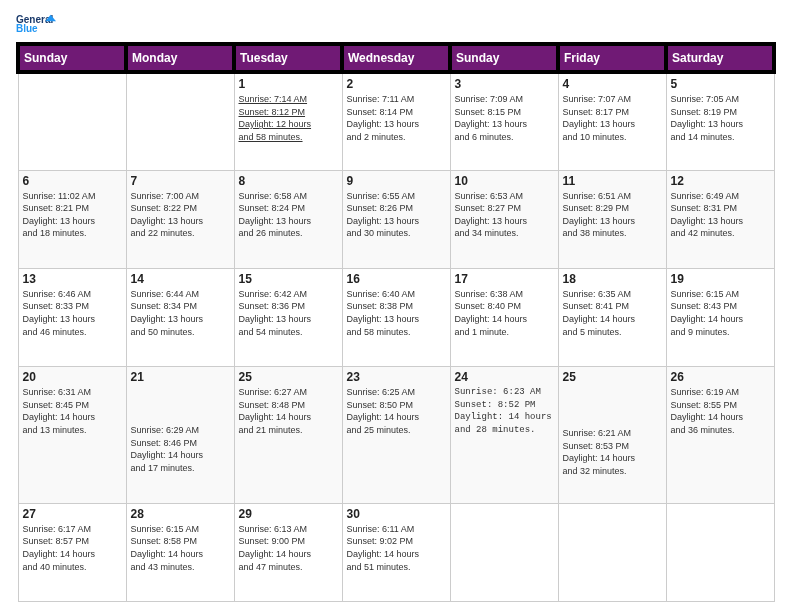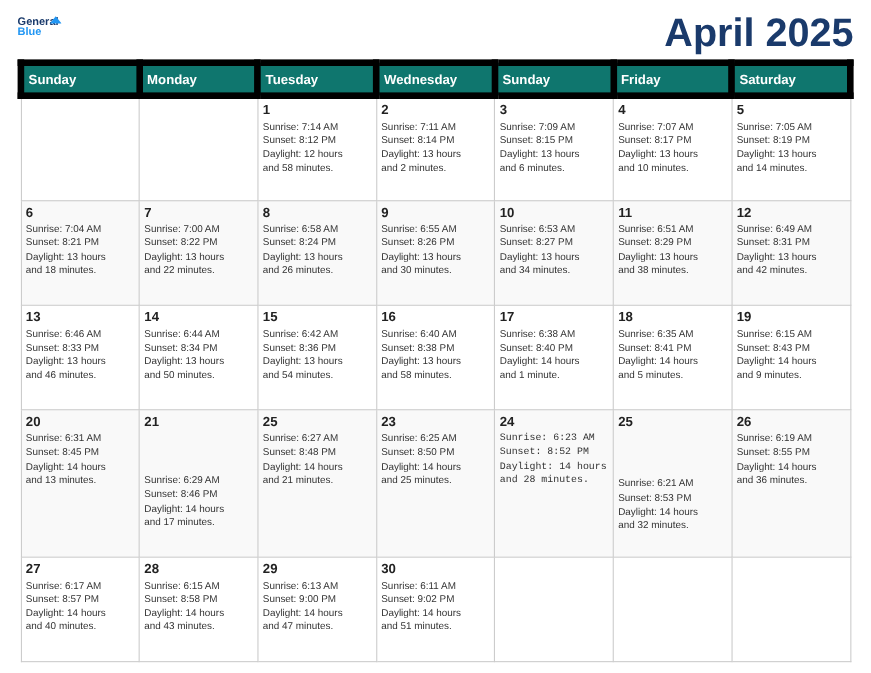--- a/index.html
+++ b/index.html
@@ -46,27 +46,27 @@
       color: #333;
       font-weight: normal;
     }
     .calendar {
       flex: 1;
       border-collapse: collapse;
       width: 100%;
       table-layout: fixed;
     }
     .calendar th {
-      background-color: #0f766e;
+      background-color: #701a75;
       color: #fff;
       font-size: 12px;
       font-weight: bold;
       padding: 5px 4px;
       text-align: left;
-      border: 6px solid #000000;
+      border: 4px solid #000000;
     }
     .calendar td {
       border: 1px solid #ccc;
       vertical-align: top;
       padding: 3px 4px;
       font-size: 9.5px;
       color: #333;
       background: #fff;
       height: 82px;
     }
@@ -97,21 +97,20 @@
 
     <div class="logo">
       <svg class="logo-icon" viewBox="0 0 60 36" xmlns="http://www.w3.org/2000/svg">
         <text x="0" y="16" font-size="15" font-weight="bold" fill="#1a3a6b" font-family="Arial">General</text>
         <text x="0" y="30" font-size="15" font-weight="bold" fill="#2196f3" font-family="Arial">Blue</text>
         <polygon points="52,4 60,14 44,14" fill="#2196f3"></polygon>
       </svg>
     </div>
 
     <div class="title-block">
-      <div class="month-title">April 2025</div>
     </div>
   </div>
 
   <table class="calendar">
     <thead>
       <tr>
         <th>Sunday</th>
         <th>Monday</th>
         <th>Tuesday</th>
         <th>Wednesday</th>
@@ -119,21 +118,21 @@
         <th>Friday</th>
         <th>Saturday</th>
       </tr>
     </thead>
     <tbody id="calendar-body">
     <tr>
           <td class="empty-cell"></td>
           <td class="empty-cell"></td>
           <td>
             <span class="day-num">1</span>
-            <div class="day-info" style="white-space: pre-line;">Sunrise: 7:14 AM
+            <div class="day-info" style="white-space: pre-line; text-decoration: underline;">Sunrise: 7:14 AM
 Sunset: 8:12 PM
 Daylight: 12 hours
 and 58 minutes.</div>
           </td>
           <td>
             <span class="day-num">2</span>
             <div class="day-info" style="white-space: pre-line;">Sunrise: 7:11 AM
 Sunset: 8:14 PM
 Daylight: 13 hours
 and 2 minutes.</div>
@@ -156,21 +155,21 @@
             <span class="day-num">5</span>
             <div class="day-info" style="white-space: pre-line;">Sunrise: 7:05 AM
 Sunset: 8:19 PM
 Daylight: 13 hours
 and 14 minutes.</div>
           </td>
         </tr>
         <tr>
           <td>
             <span class="day-num">6</span>
-            <div class="day-info" style="white-space: pre-line;">Sunrise: 7:04 AM
+            <div class="day-info" style="white-space: pre-line;">Sunrise: 11:02 AM
 Sunset: 8:21 PM
 Daylight: 13 hours
 and 18 minutes.</div>
           </td>
           <td>
             <span class="day-num">7</span>
             <div class="day-info" style="white-space: pre-line;">Sunrise: 7:00 AM
 Sunset: 8:22 PM
 Daylight: 13 hours
 and 22 minutes.</div>

